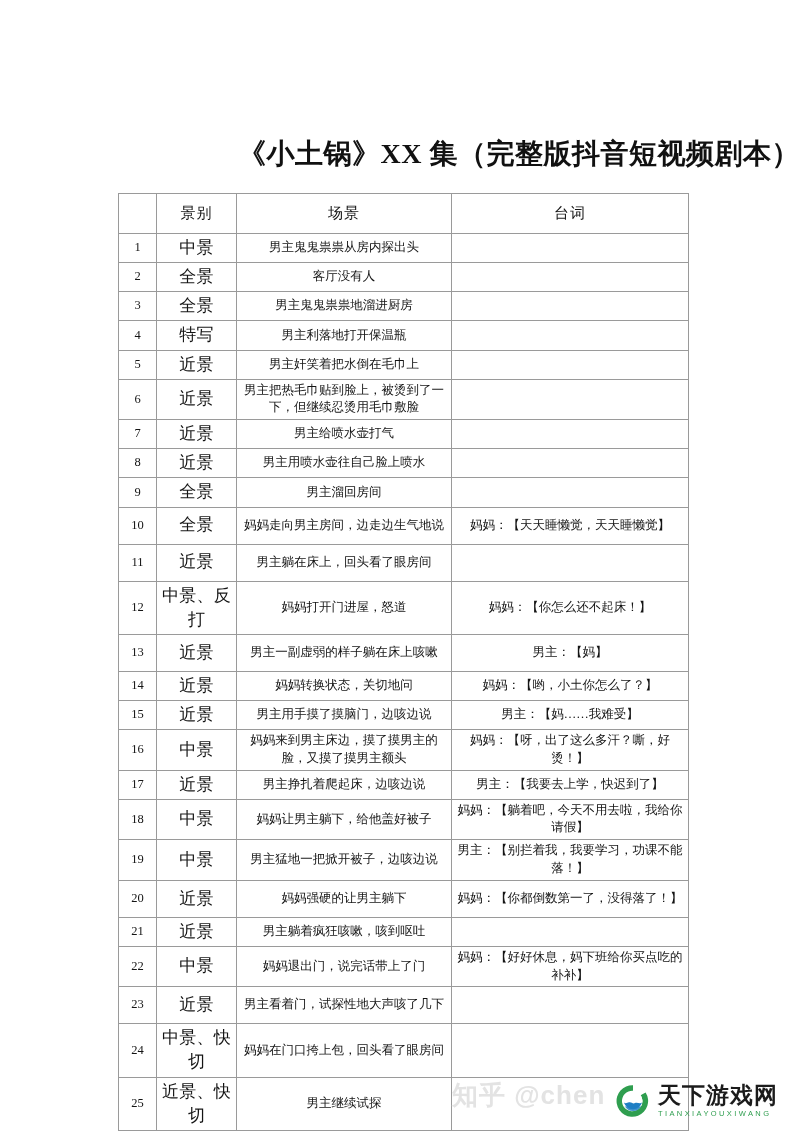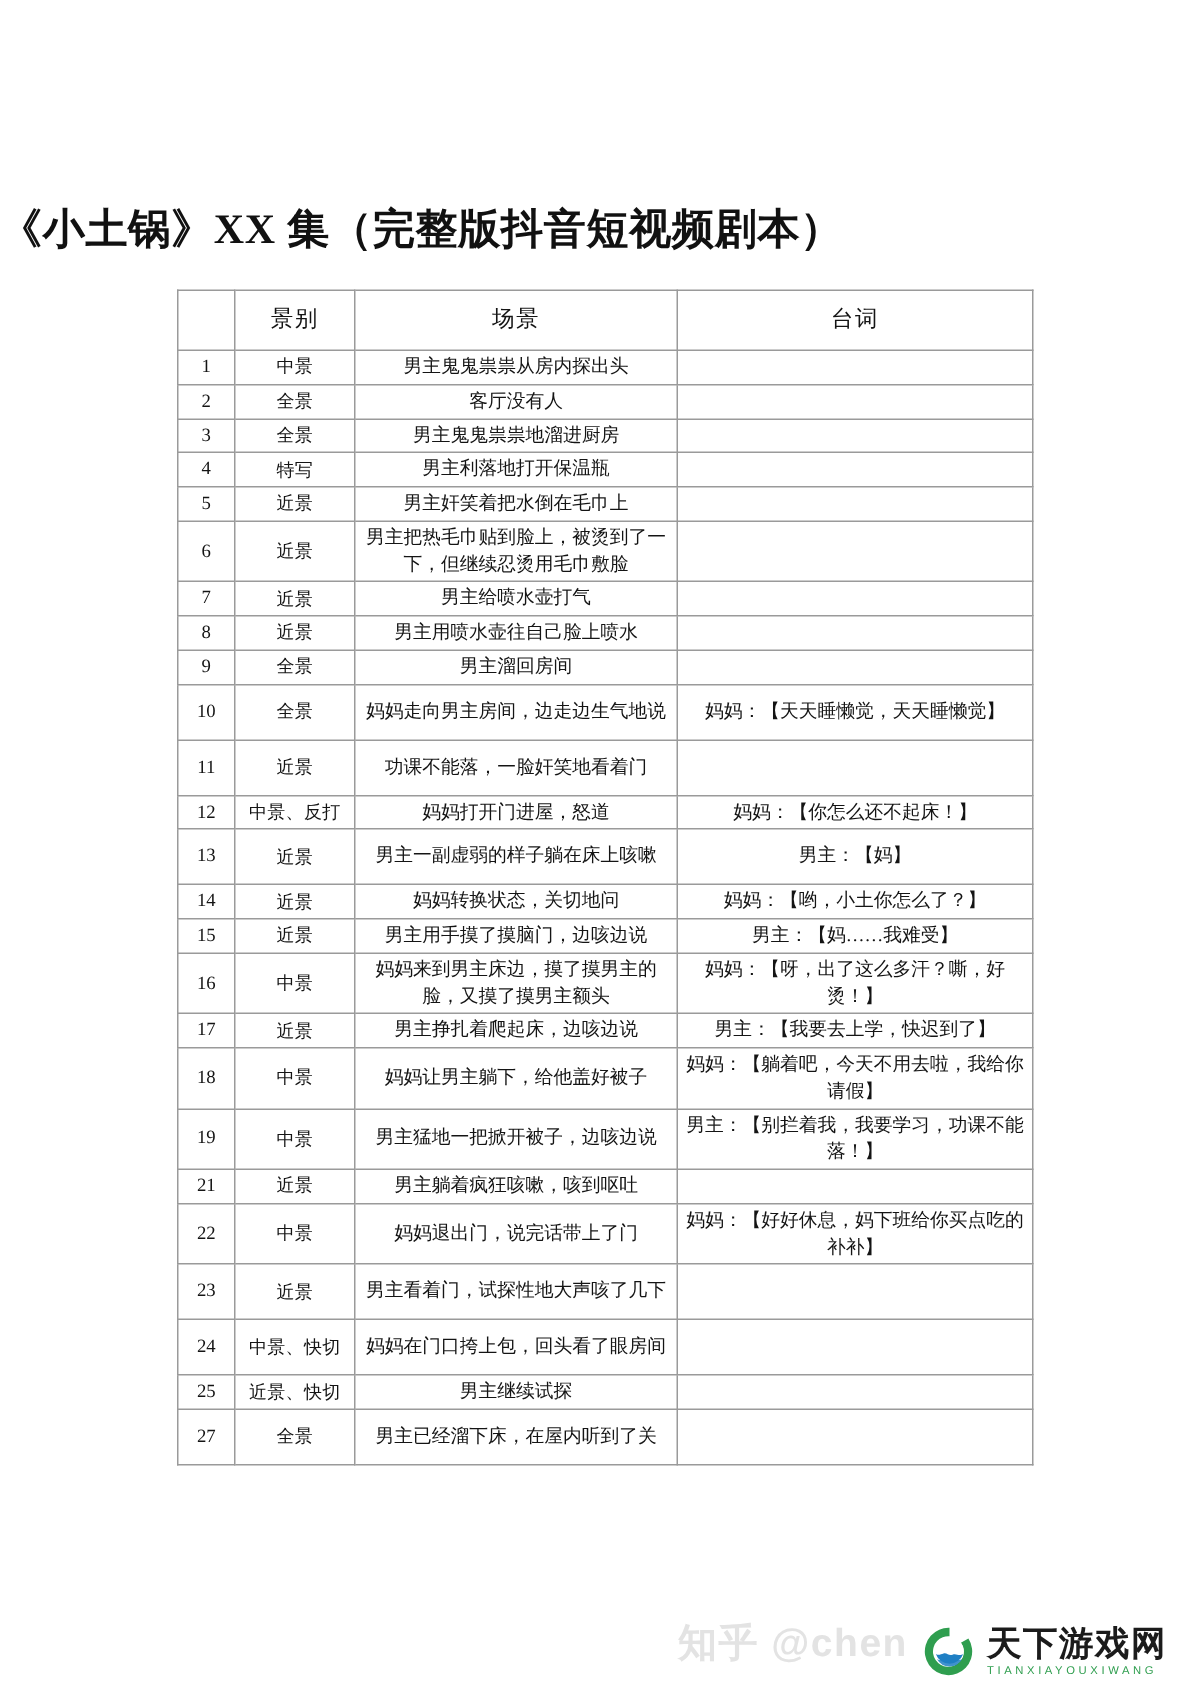--- a/index.html
+++ b/index.html
@@ -23,21 +23,21 @@
     inset: 0;
     background: #ffffff;
   }
 
   
   .doc-title {
     position: absolute;
     top: 118px;
     left: 0;
     width: 800px;
-    text-align: left;
+    text-align: right;
     font-size: 28px;
     font-weight: bold;
     letter-spacing: 0.5px;
     line-height: 1.2;
     white-space: nowrap;
     font-family: "Liberation Serif", "DejaVu Serif", serif;
   }
 
   
   .script-table-wrap {
@@ -78,21 +78,21 @@
   }
 
   td.idx {
     text-align: center;
     font-size: 12.5px;
     font-family: "Liberation Serif", "DejaVu Serif", serif;
   }
   td.shot {
     text-align: center;
     font-weight: bold;
-    font-size: 12px;
+    font-size: 17px;
     letter-spacing: 0.2px;
   }
   td.scene {
     text-align: center;
     padding-left: 5px;
   }
   td.line {
     text-align: center;
     padding-left: 5px;
   }
@@ -231,21 +231,21 @@
           </tr>
           <tr class="tall">
             <td class="idx">10</td>
             <td class="shot">全景</td>
             <td class="scene">妈妈走向男主房间，边走边生气地说</td>
             <td class="line">妈妈：【天天睡懒觉，天天睡懒觉】</td>
           </tr>
           <tr class="tall">
             <td class="idx">11</td>
             <td class="shot">近景</td>
-            <td class="scene">功课不能落，一脸奸笑地看着门</td>
+            <td class="scene">男主躺在床上，回头看了眼房间</td>
             <td class="line"></td>
           </tr>
           <tr>
             <td class="idx">12</td>
             <td class="shot">中景、反打</td>
             <td class="scene">妈妈打开门进屋，怒道</td>
             <td class="line">妈妈：【你怎么还不起床！】</td>
           </tr>
           <tr class="tall">
             <td class="idx">13</td>
@@ -281,20 +281,26 @@
             <td class="idx">18</td>
             <td class="shot">中景</td>
             <td class="scene">妈妈让男主躺下，给他盖好被子</td>
             <td class="line">妈妈：【躺着吧，今天不用去啦，我给你请假】</td>
           </tr>
           <tr class="tall">
             <td class="idx">19</td>
             <td class="shot">中景</td>
             <td class="scene">男主猛地一把掀开被子，边咳边说</td>
             <td class="line">男主：【别拦着我，我要学习，功课不能落！】</td>
+          </tr>
+          <tr class="tall">
+            <td class="idx">20</td>
+            <td class="shot">近景</td>
+            <td class="scene">妈妈强硬的让男主躺下</td>
+            <td class="line">妈妈：【你都倒数第一了，没得落了！】</td>
           </tr>
           <tr>
             <td class="idx">21</td>
             <td class="shot">近景</td>
             <td class="scene">男主躺着疯狂咳嗽，咳到呕吐</td>
             <td class="line"></td>
           </tr>
           <tr class="tall">
             <td class="idx">22</td>
             <td class="shot">中景</td>

